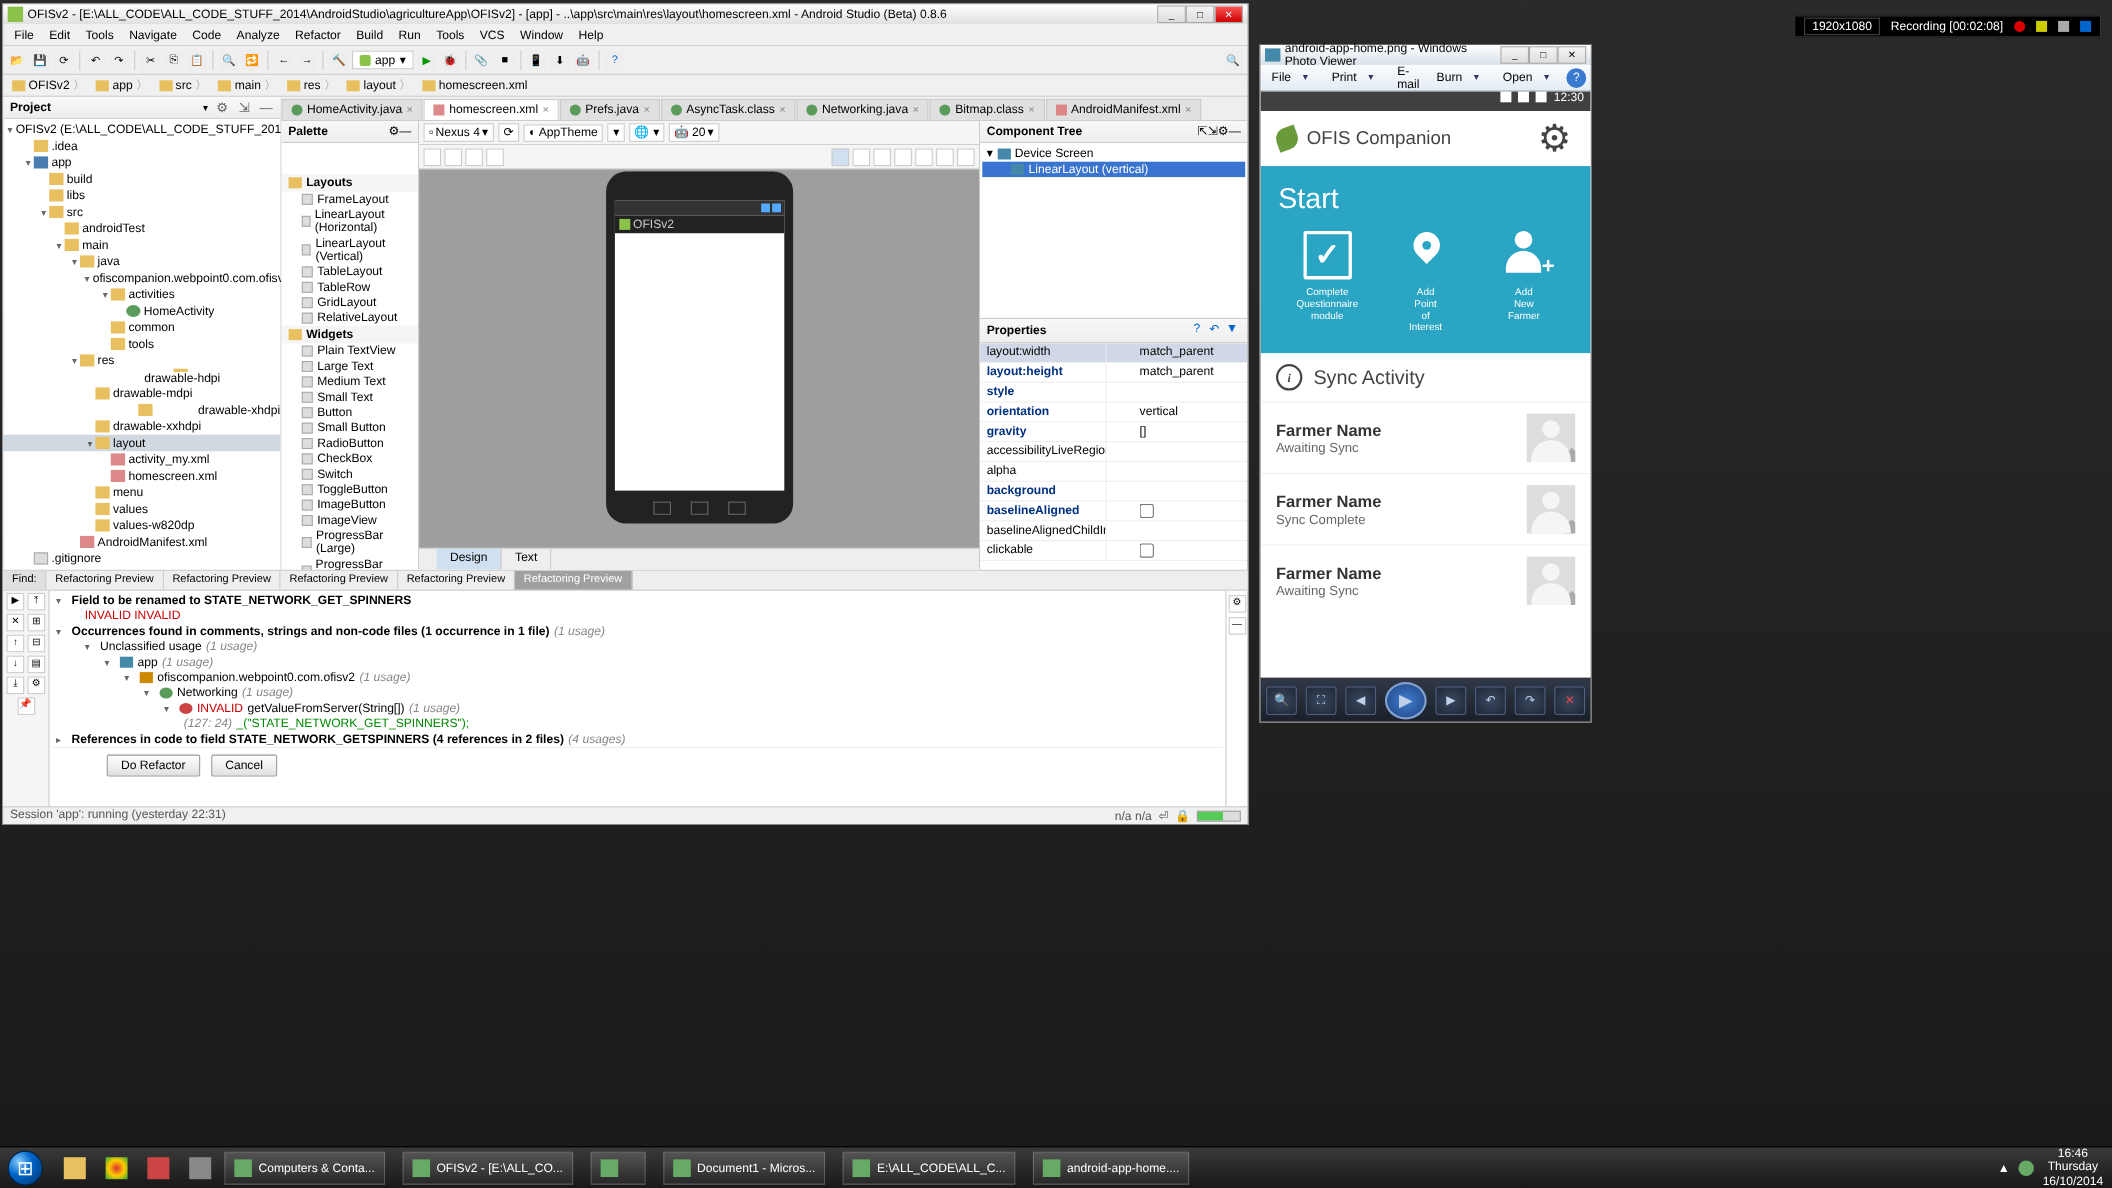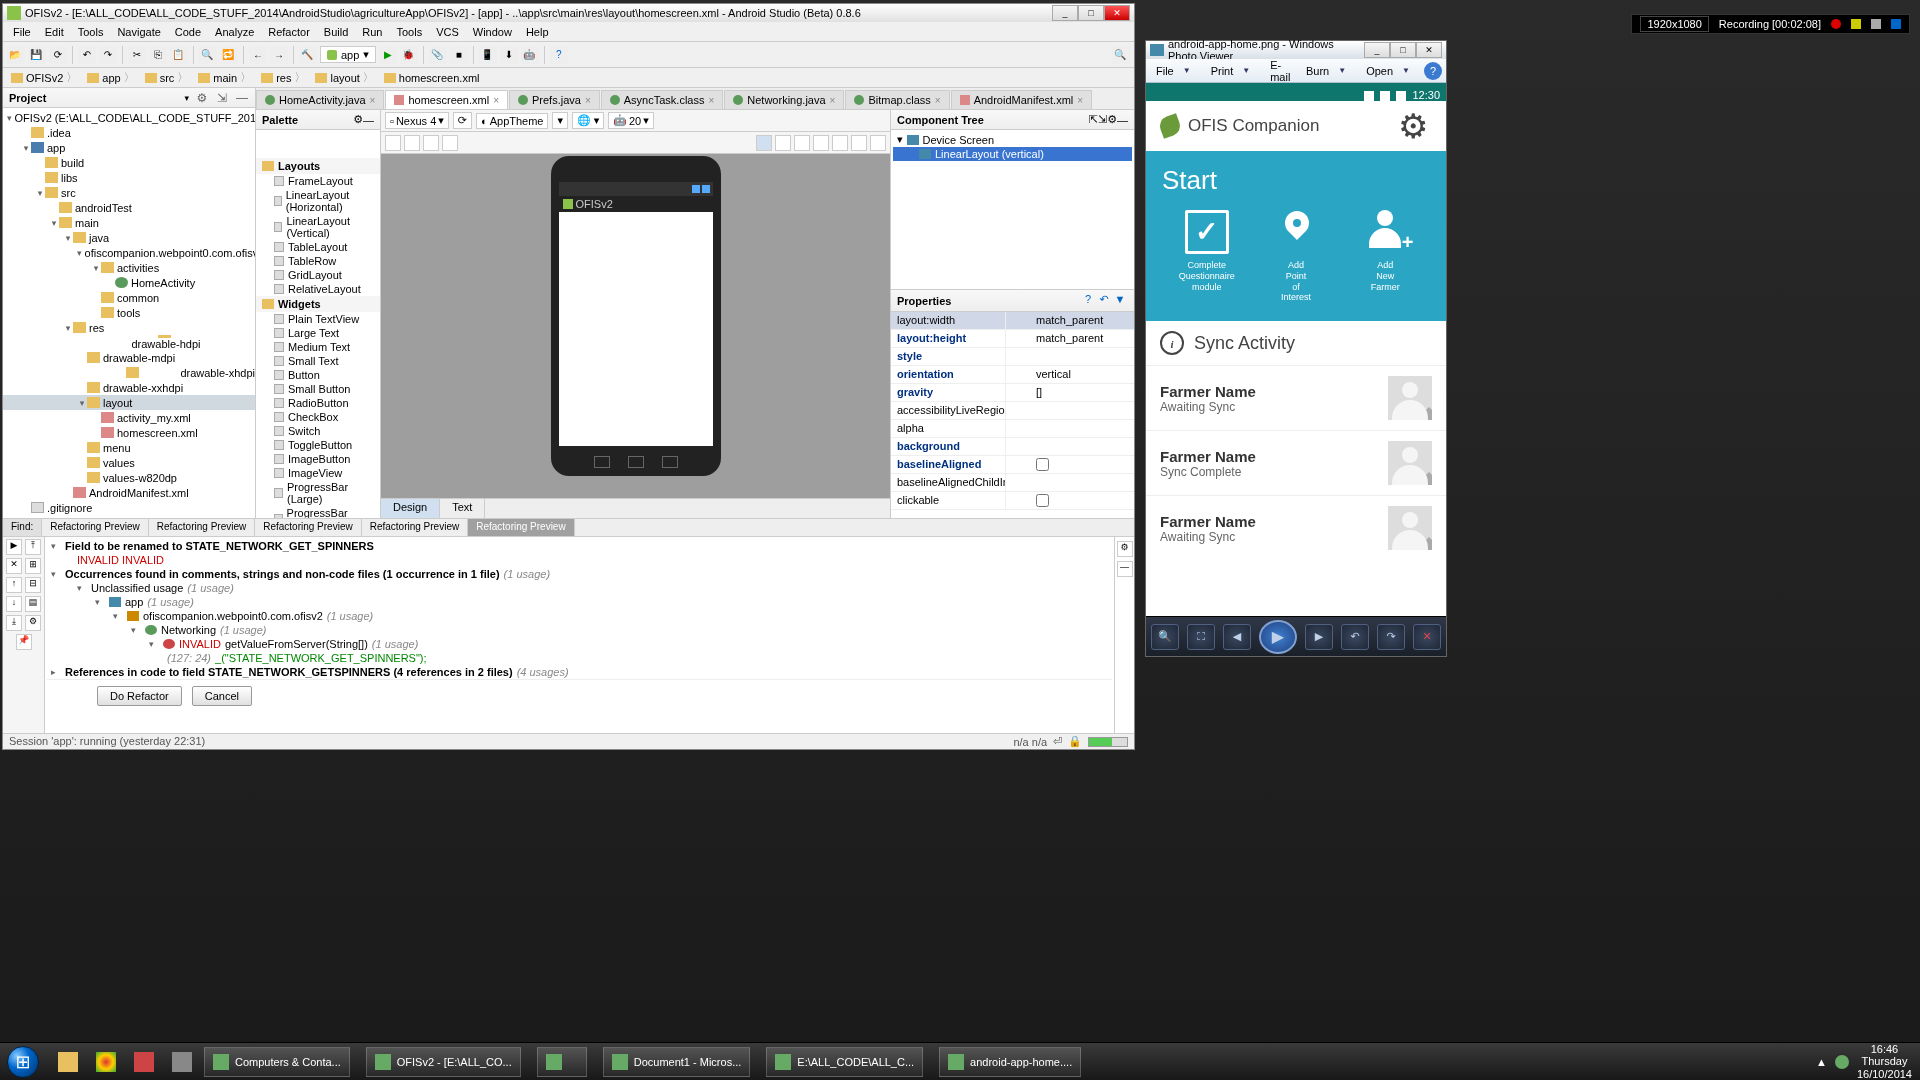--- a/index.html
+++ b/index.html
@@ -88,21 +88,21 @@
 .picon2.sel { background: #d0e0f0; }
 .canvas { flex: 1; background: #9e9e9e; display: flex; align-items: center; justify-content: center; overflow: hidden; position: relative; }
 .phone { width: 170px; height: 320px; background: #222; border-radius: 18px; padding: 26px 8px 30px 8px; position: relative; margin-top: -20px; }
 .phone-screen { width: 100%; height: 100%; background: #fff; position: relative; }
 .statusbar { height: 14px; background: #333; display: flex; justify-content: flex-end; align-items: center; padding: 0 3px; gap: 2px; }
 .statusbar .si { width: 8px; height: 8px; background: #5af; }
 .appbar { height: 16px; background: #222; color: #ccc; display: flex; align-items: center; padding: 0 4px; font-size: 9px; gap: 3px; }
 .appbar .aicon { width: 10px; height: 10px; background: #8bc34a; }
 .navbtns { position: absolute; bottom: 8px; left: 0; right: 0; display: flex; justify-content: center; gap: 18px; }
 .navbtn { width: 16px; height: 12px; border: 1px solid #666; }
-.design-tabs { height: 20px; background: #eee; border-top: 1px solid #ccc; display: flex; }
+.design-tabs { height: 20px; background: #eee; border-top: 1px solid #ccc; display: flex; padding-left: 16px; }
 .dtab { padding: 2px 12px; cursor: pointer; border-right: 1px solid #ccc; }
 .dtab.active { background: #d0e0f0; }
 
 
 .right-panel { width: 244px; background: #fff; border-left: 1px solid #ccc; display: flex; flex-direction: column; }
 .comp-tree { flex: 0 0 180px; border-bottom: 1px solid #ccc; display: flex; flex-direction: column; }
 .ct-header { height: 20px; background: linear-gradient(#f8f8f8,#eee); border-bottom: 1px solid #ccc; display: flex; align-items: center; padding: 0 6px; }
 .ct-header .title { flex: 1; font-weight: bold; }
 .ct-body { flex: 1; padding: 2px; }
 .ct-item { display: flex; align-items: center; padding: 1px 4px; cursor: pointer; gap: 4px; }
@@ -154,21 +154,21 @@
 .pv-menubar .chev { font-size: 8px; color: #336; }
 .pv-menubar .help { margin-left: auto; width: 18px; height: 18px; background: #3a7ad0; color: #fff; border-radius: 50%; text-align: center; line-height: 18px; }
 .pv-canvas { flex: 1; background: #fff; display: flex; flex-direction: column; position: relative; overflow: hidden; }
 .pv-controls { height: 40px; background: linear-gradient(#303848,#1a2028); display: flex; align-items: center; justify-content: center; gap: 8px; border-top: 1px solid #000; }
 .pv-btn { width: 28px; height: 26px; background: radial-gradient(#3a4860,#202838); border: 1px solid #506080; border-radius: 3px; cursor: pointer; color: #c0d0e8; display: flex; align-items: center; justify-content: center; }
 .pv-btn.big { width: 38px; height: 34px; border-radius: 50%; background: radial-gradient(#4080d0,#204080); border: 2px solid #80a0d0; font-size: 16px; }
 .pv-btn.del { color: #d44; }
 
 
 .mock { width: 100%; height: 100%; background: #fff; display: flex; flex-direction: column; }
-.mock-status { height: 18px; background: #0f766e; display: flex; justify-content: flex-end; align-items: flex-end; padding: 0 6px; gap: 6px; color: #fff; font-size: 10px; }
+.mock-status { height: 18px; background: #404040; display: flex; justify-content: flex-end; align-items: flex-start; padding: 0 6px; gap: 6px; color: #fff; font-size: 10px; }
 .mock-status .si { width: 10px; height: 10px; background: #fff; }
 .mock-header { height: 50px; background: #fff; display: flex; align-items: center; padding: 0 14px; gap: 8px; }
 .mock-header .logo { width: 20px; height: 20px; position: relative; }
 .mock-header .logo::before { content: ''; position: absolute; inset: 0; background: #6a9a3a; border-radius: 50% 0 50% 0; transform: rotate(-20deg); }
 .mock-header .name { font-size: 17px; color: #444; }
 .mock-header .gear { width: 34px; height: 34px; margin-left: auto; position: relative; }
 .mock-header .gear::before { content: '⚙'; font-size: 34px; color: #444; line-height: 34px; }
 .mock-start { background: #2aa5c4; color: #fff; padding: 14px 16px 18px 16px; }
 .mock-start .title { font-size: 26px; font-weight: 300; margin-bottom: 14px; }
 .mock-start-row { display: flex; justify-content: space-around; text-align: center; }

